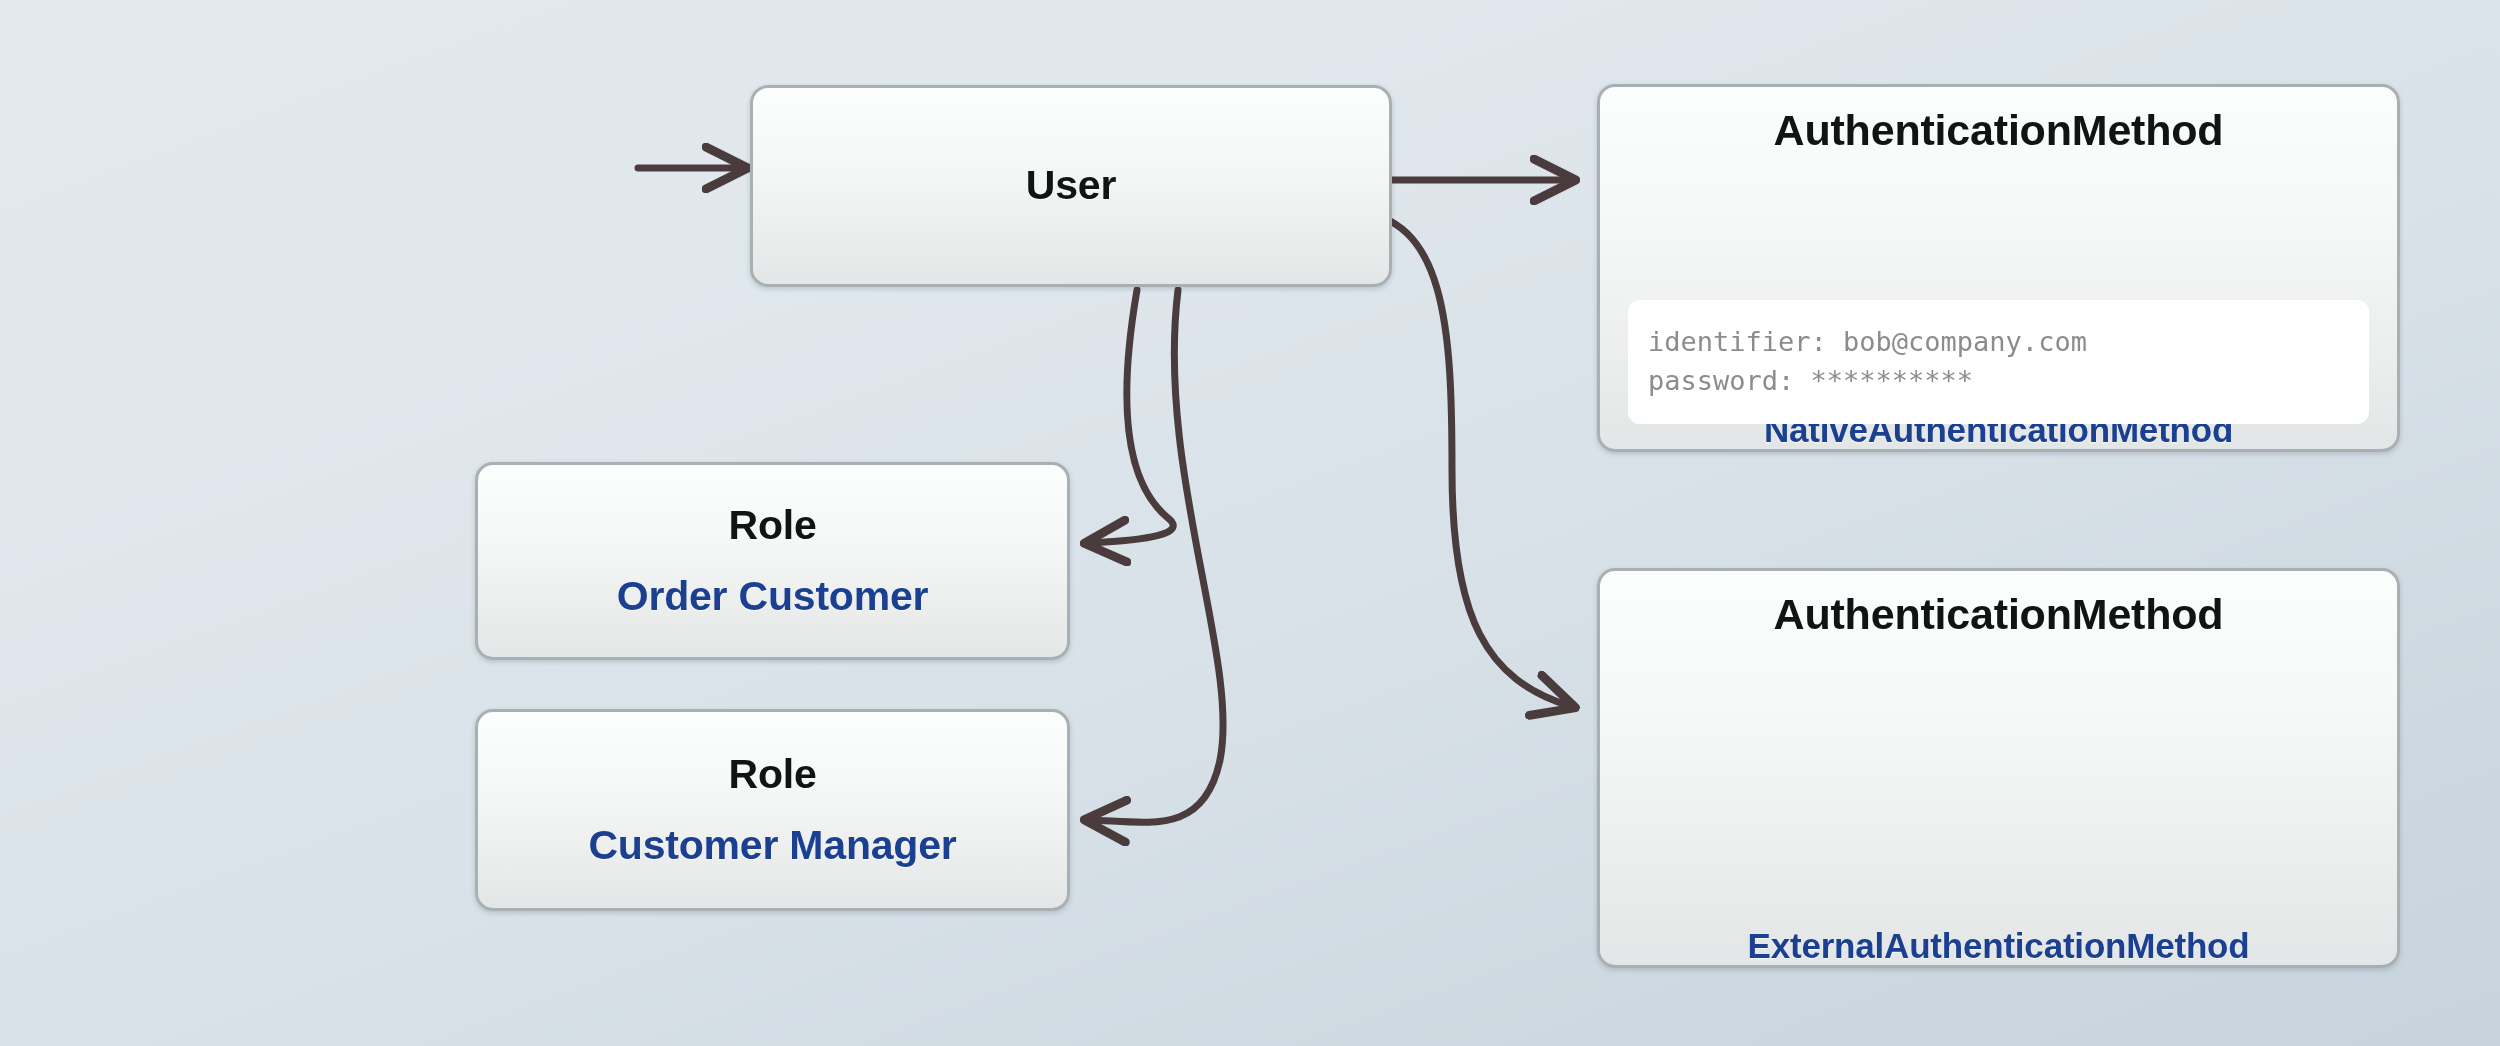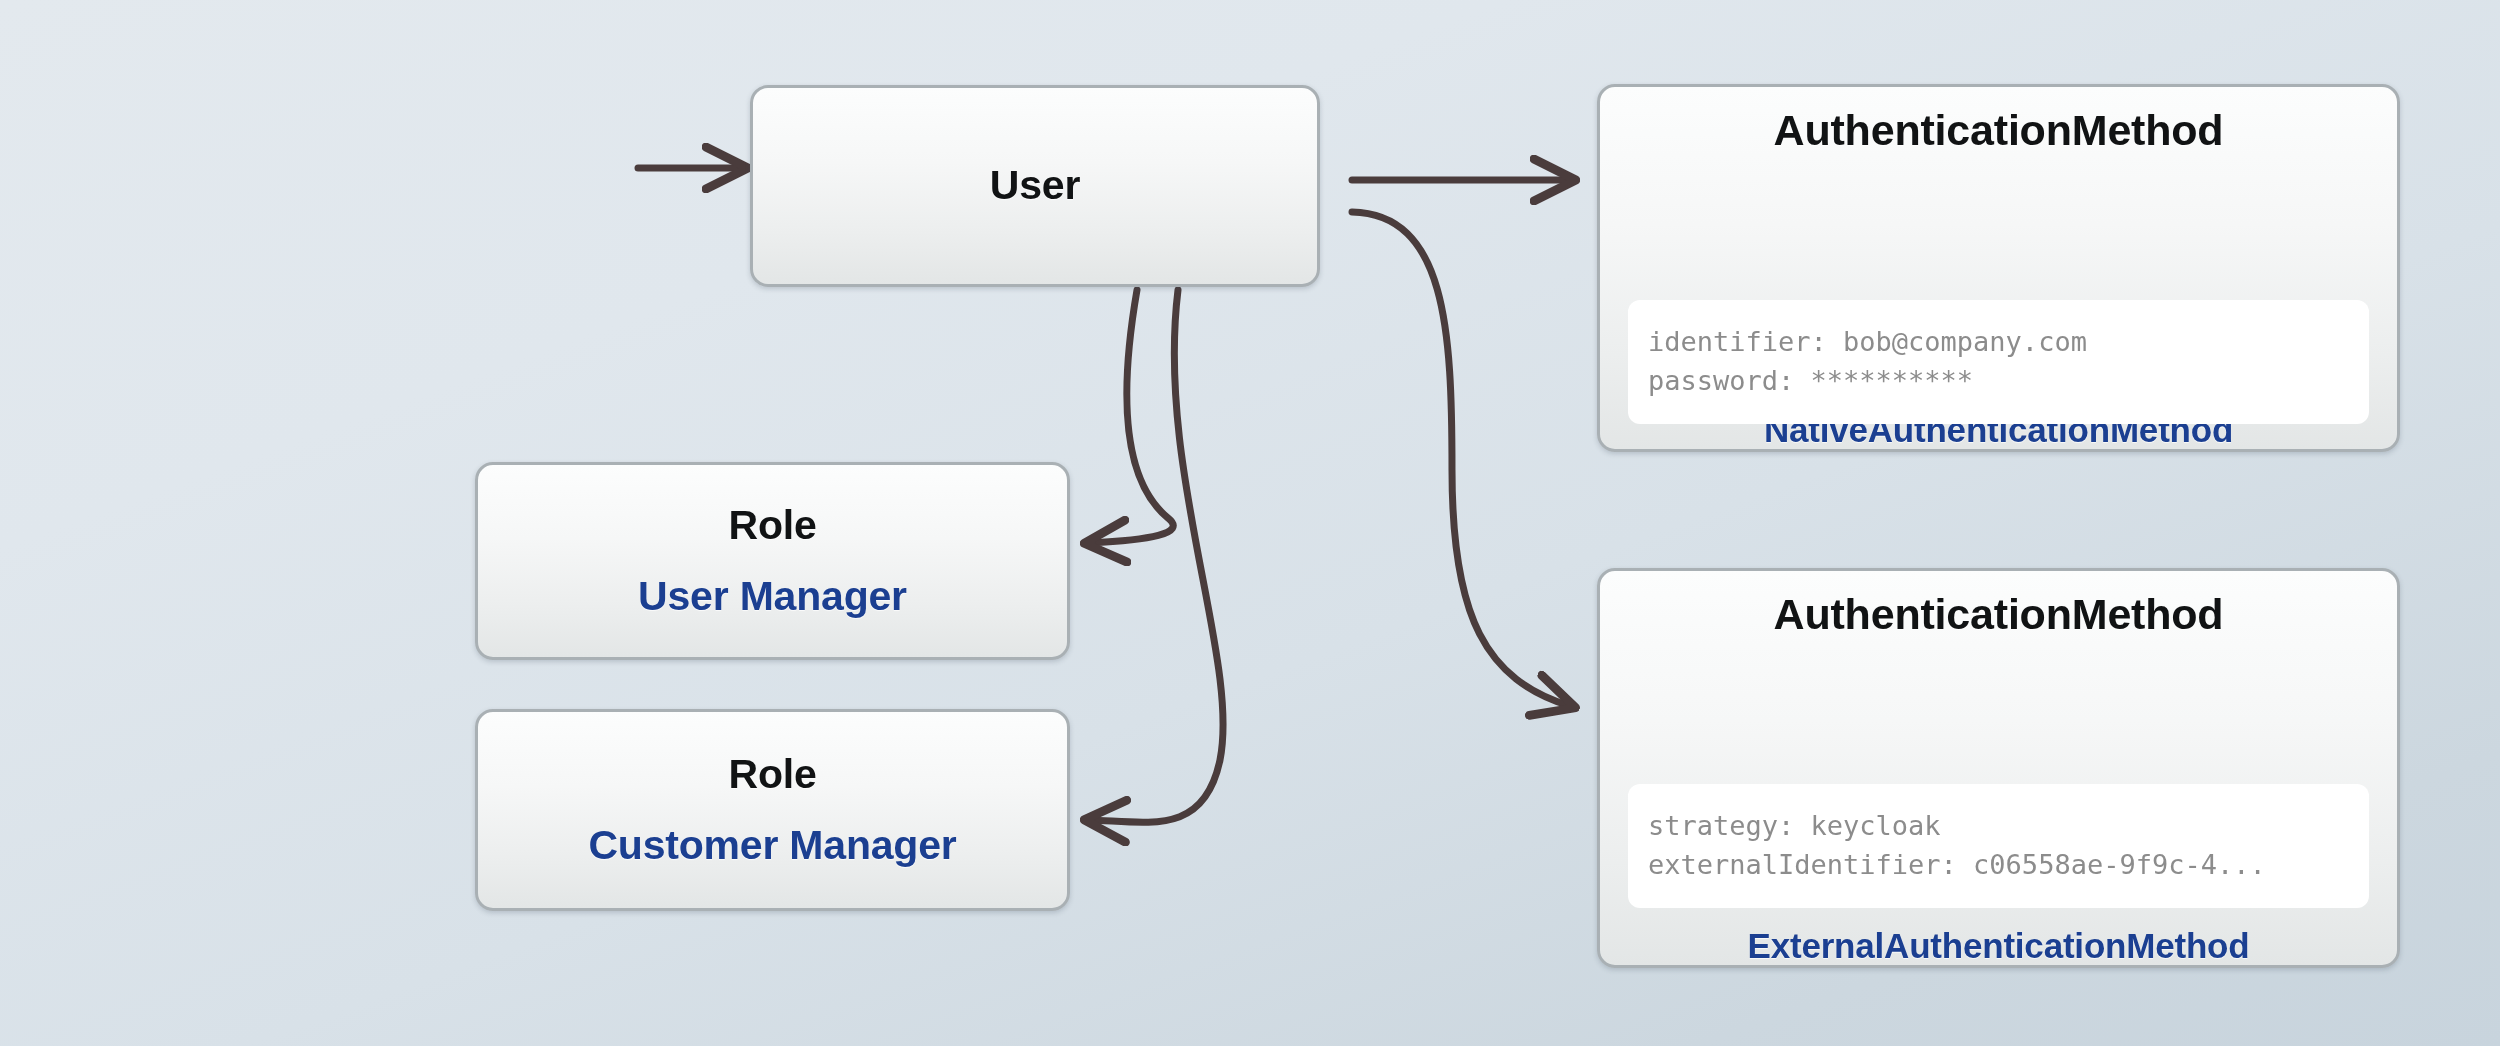--- a/index.html
+++ b/index.html
@@ -110,45 +110,41 @@
 
       <path d="M 1137 290 C 1118 400 1124 482 1168 518
                C 1188 534 1148 540 1090 543" marker-end="url(#arrow)"></path>
 
       <path d="M 1178 290 C 1156 470 1240 660 1220 760
                C 1204 836 1150 822 1090 820" marker-end="url(#arrow)"></path>
     </g>
   </svg>
 
 
-  <div class="node" id="node-user" style="left:750px; top:85px; width:570px; height:202px;">
+  <div class="node" id="node-user" style="left:750px; top:85px; width:642px; height:202px;">
     <div class="node-type">User</div>
   </div>
 
   <div class="node" id="node-role-order" style="left:475px; top:462px; width:595px; height:198px;">
     <div class="node-type">Role</div>
-    <div class="node-label">User Manager</div>
+    <div class="node-label">Order Customer</div>
   </div>
 
   <div class="node" id="node-role-customer" style="left:475px; top:709px; width:595px; height:202px;">
     <div class="node-type">Role</div>
     <div class="node-label">Customer Manager</div>
   </div>
 
   <div class="node with-props" id="node-native-auth" style="left:1597px; top:84px; width:803px; height:368px;">
     <div class="node-type big">AuthenticationMethod</div>
     <div class="node-label big">NativeAuthenticationMethod</div>
     <div class="props" style="top:213px;">
       <div class="prop-row">identifier: bob@company.com</div>
       <div class="prop-row">password: **********</div>
     </div>
   </div>
 
   <div class="node with-props" id="node-external-auth" style="left:1597px; top:568px; width:803px; height:400px;">
     <div class="node-type big">AuthenticationMethod</div>
     <div class="node-label big">ExternalAuthenticationMethod</div>
-    <div class="props" style="top:213px;">
-      <div class="prop-row">strategy: keycloak</div>
-      <div class="prop-row">externalIdentifier: c06558ae-9f9c-4...</div>
-    </div>
   </div>
 
 </div>
 
 </body></html>

